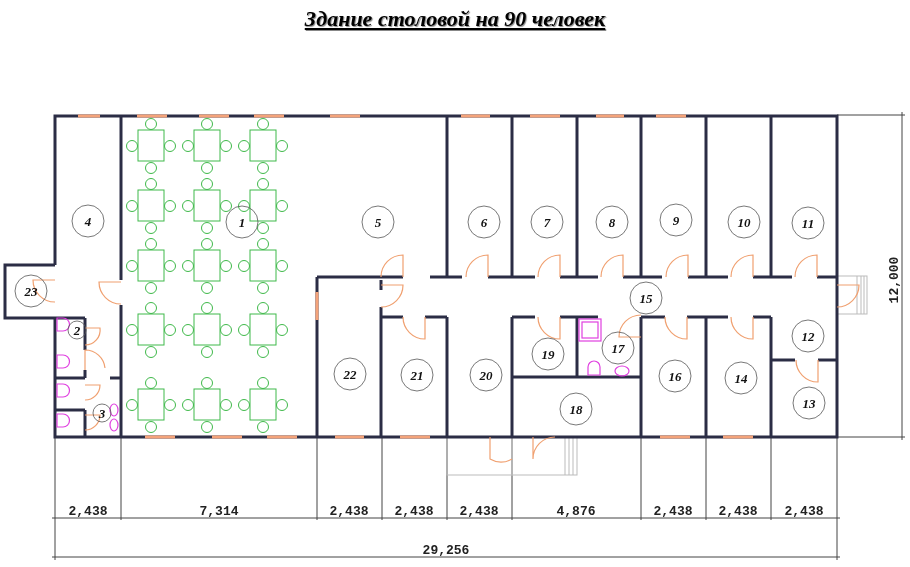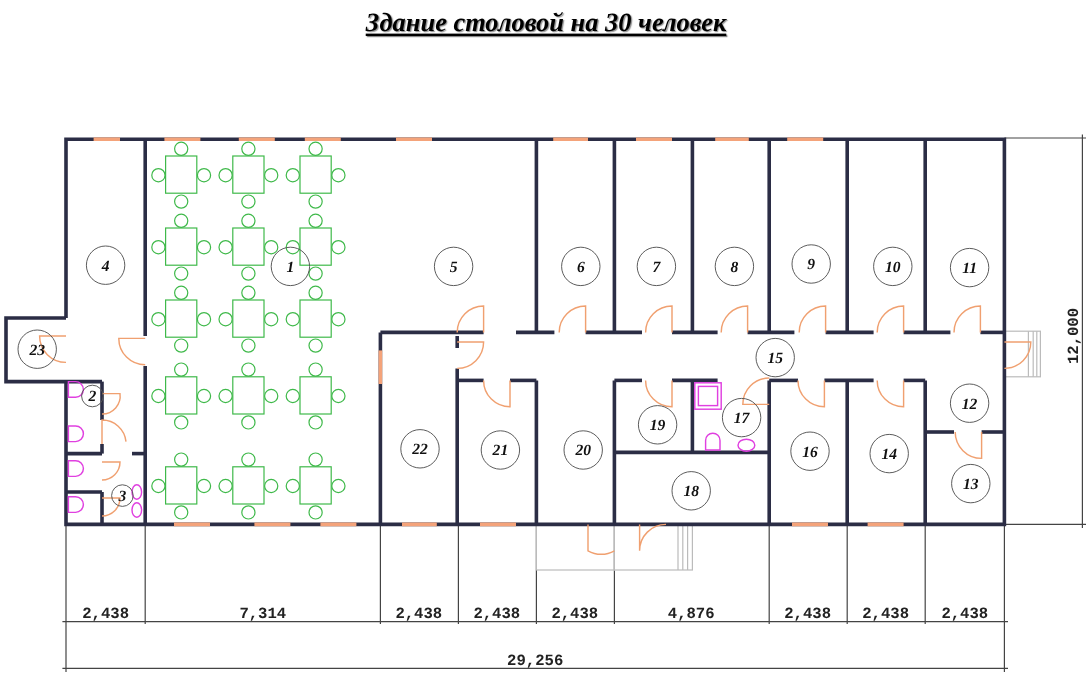--- a/index.html
+++ b/index.html
@@ -5,21 +5,21 @@
   html,body{margin:0;padding:0;background:#fff;}
   body{width:910px;height:567px;position:relative;overflow:hidden;font-family:"Liberation Serif",serif;}
   .title{position:absolute;left:0;top:6px;width:910px;text-align:center;font-family:"Liberation Serif",serif;font-weight:bold;font-style:italic;font-size:22px;color:#000;text-decoration:underline;text-shadow:1px 1px 1px #888;}
   svg{position:absolute;left:0;top:0;}
   .rl{font-family:"Liberation Serif",serif;font-style:italic;font-weight:bold;font-size:13px;fill:#111;}
   .dim{font-family:"Liberation Mono","DejaVu Sans Mono",monospace;font-weight:bold;font-size:13px;fill:#222;}
 </style>
 </head>
 <body>
 
-<div class="title">Здание столовой на 30 человек</div>
+<div class="title">Здание столовой на 90 человек</div>
 
 <svg width="910" height="567" viewBox="0 0 910 567">
 
   <g stroke="#444" stroke-width="1" fill="none">
     <line x1="55" y1="437" x2="55" y2="560"></line>
     <line x1="121" y1="437" x2="121" y2="520"></line>
     <line x1="317" y1="437" x2="317" y2="520"></line>
     <line x1="382" y1="437" x2="382" y2="520"></line>
     <line x1="447" y1="437" x2="447" y2="520"></line>
     <line x1="512" y1="437" x2="512" y2="520"></line>

